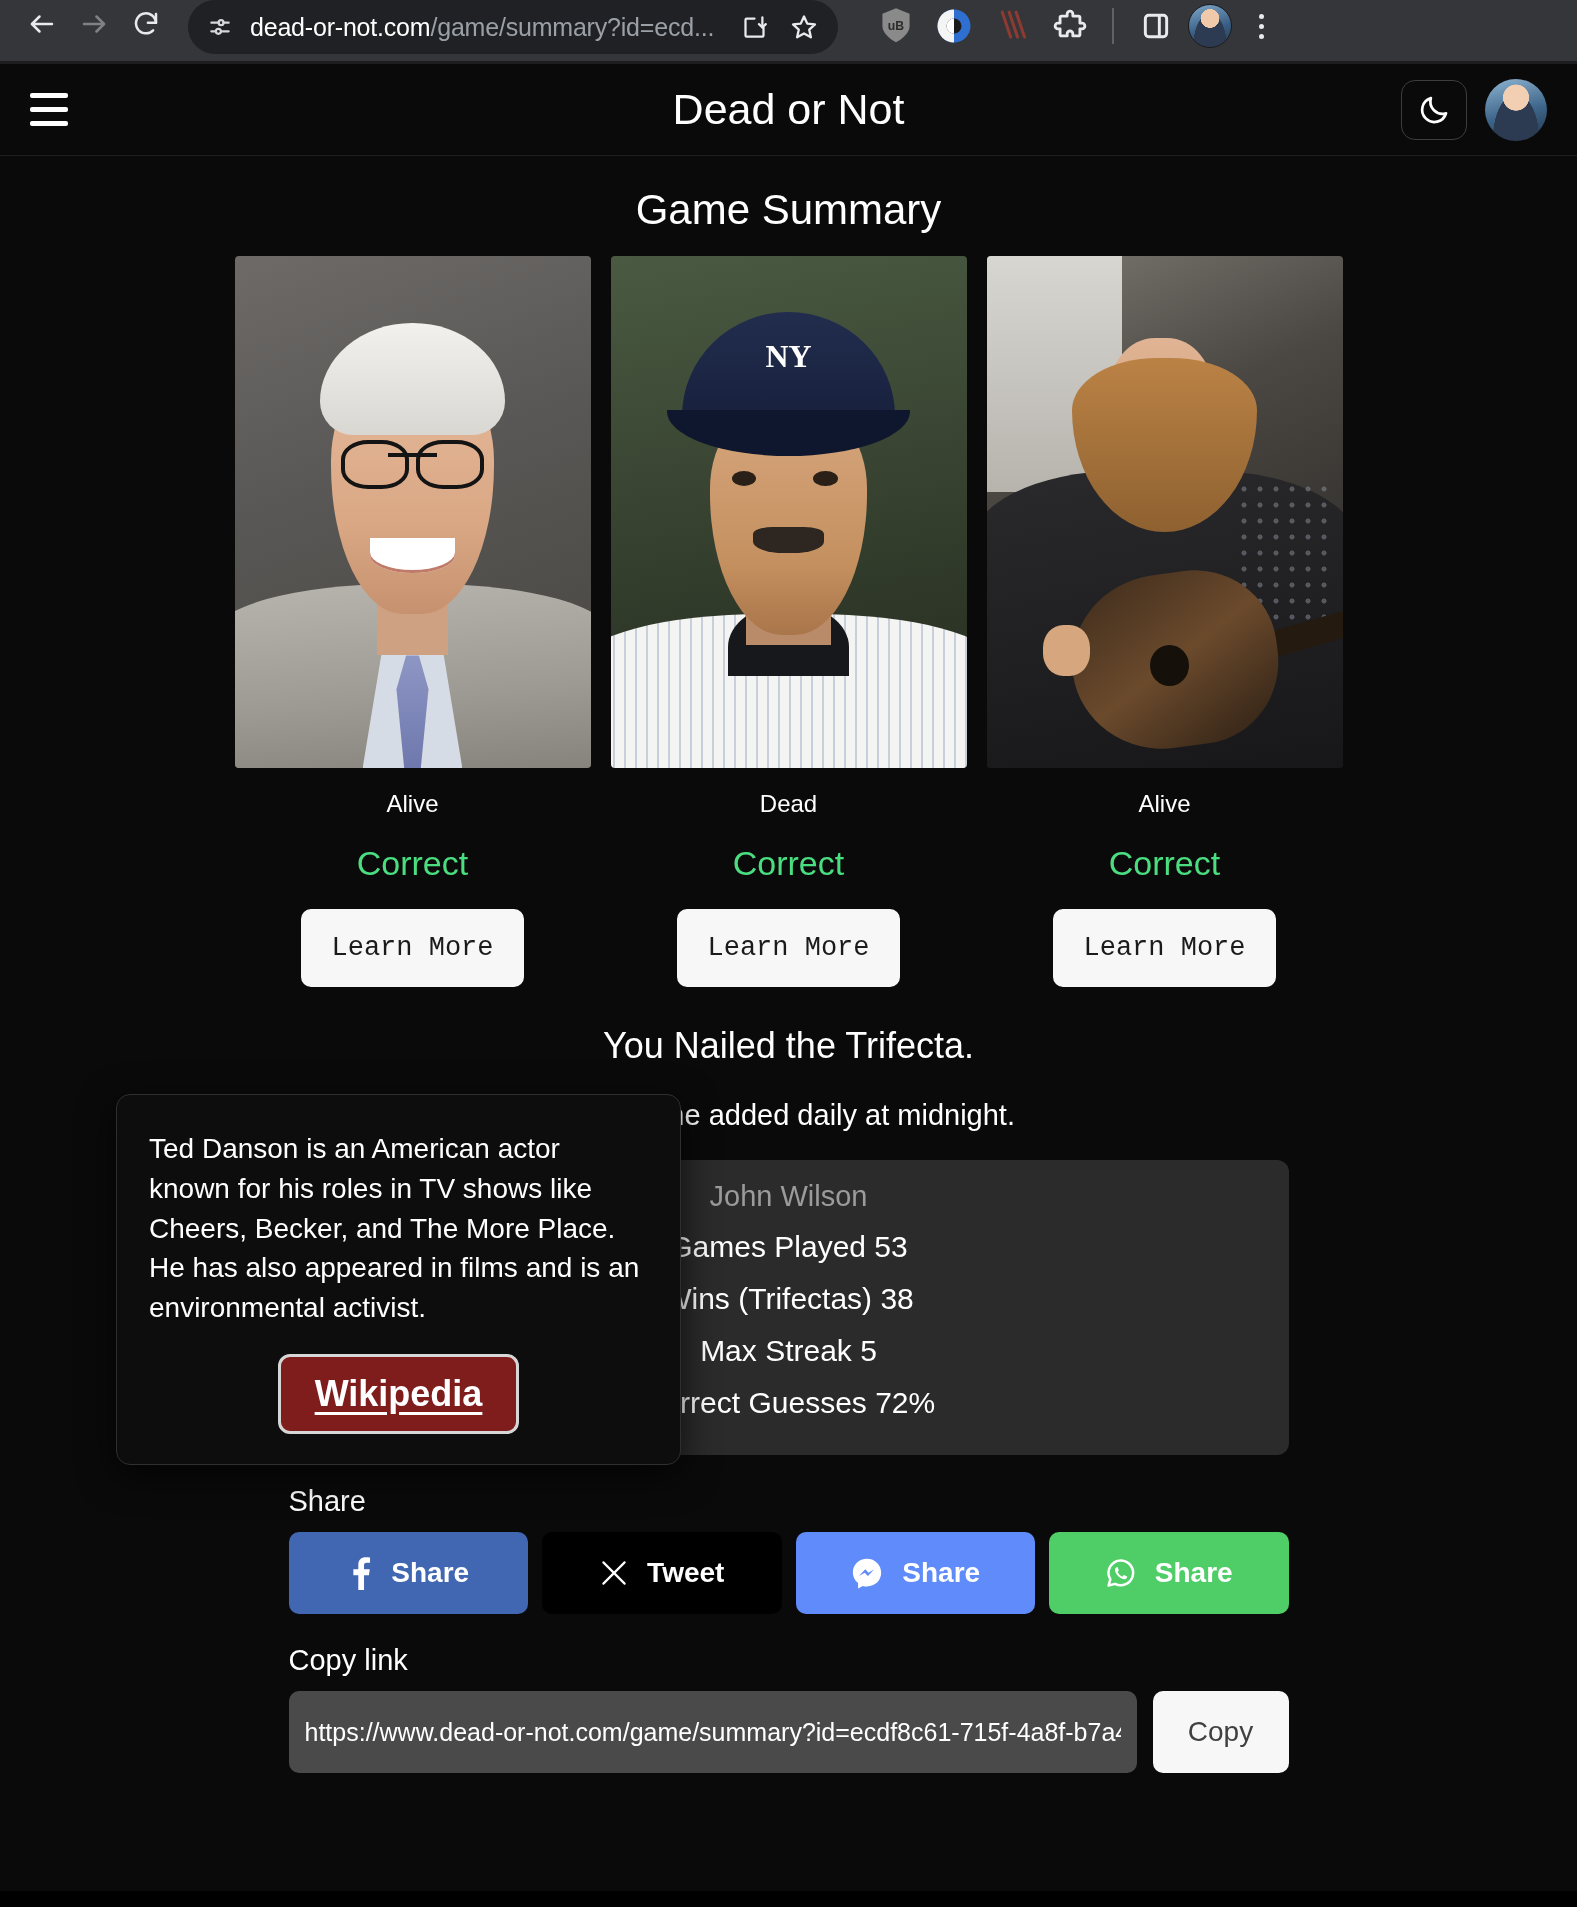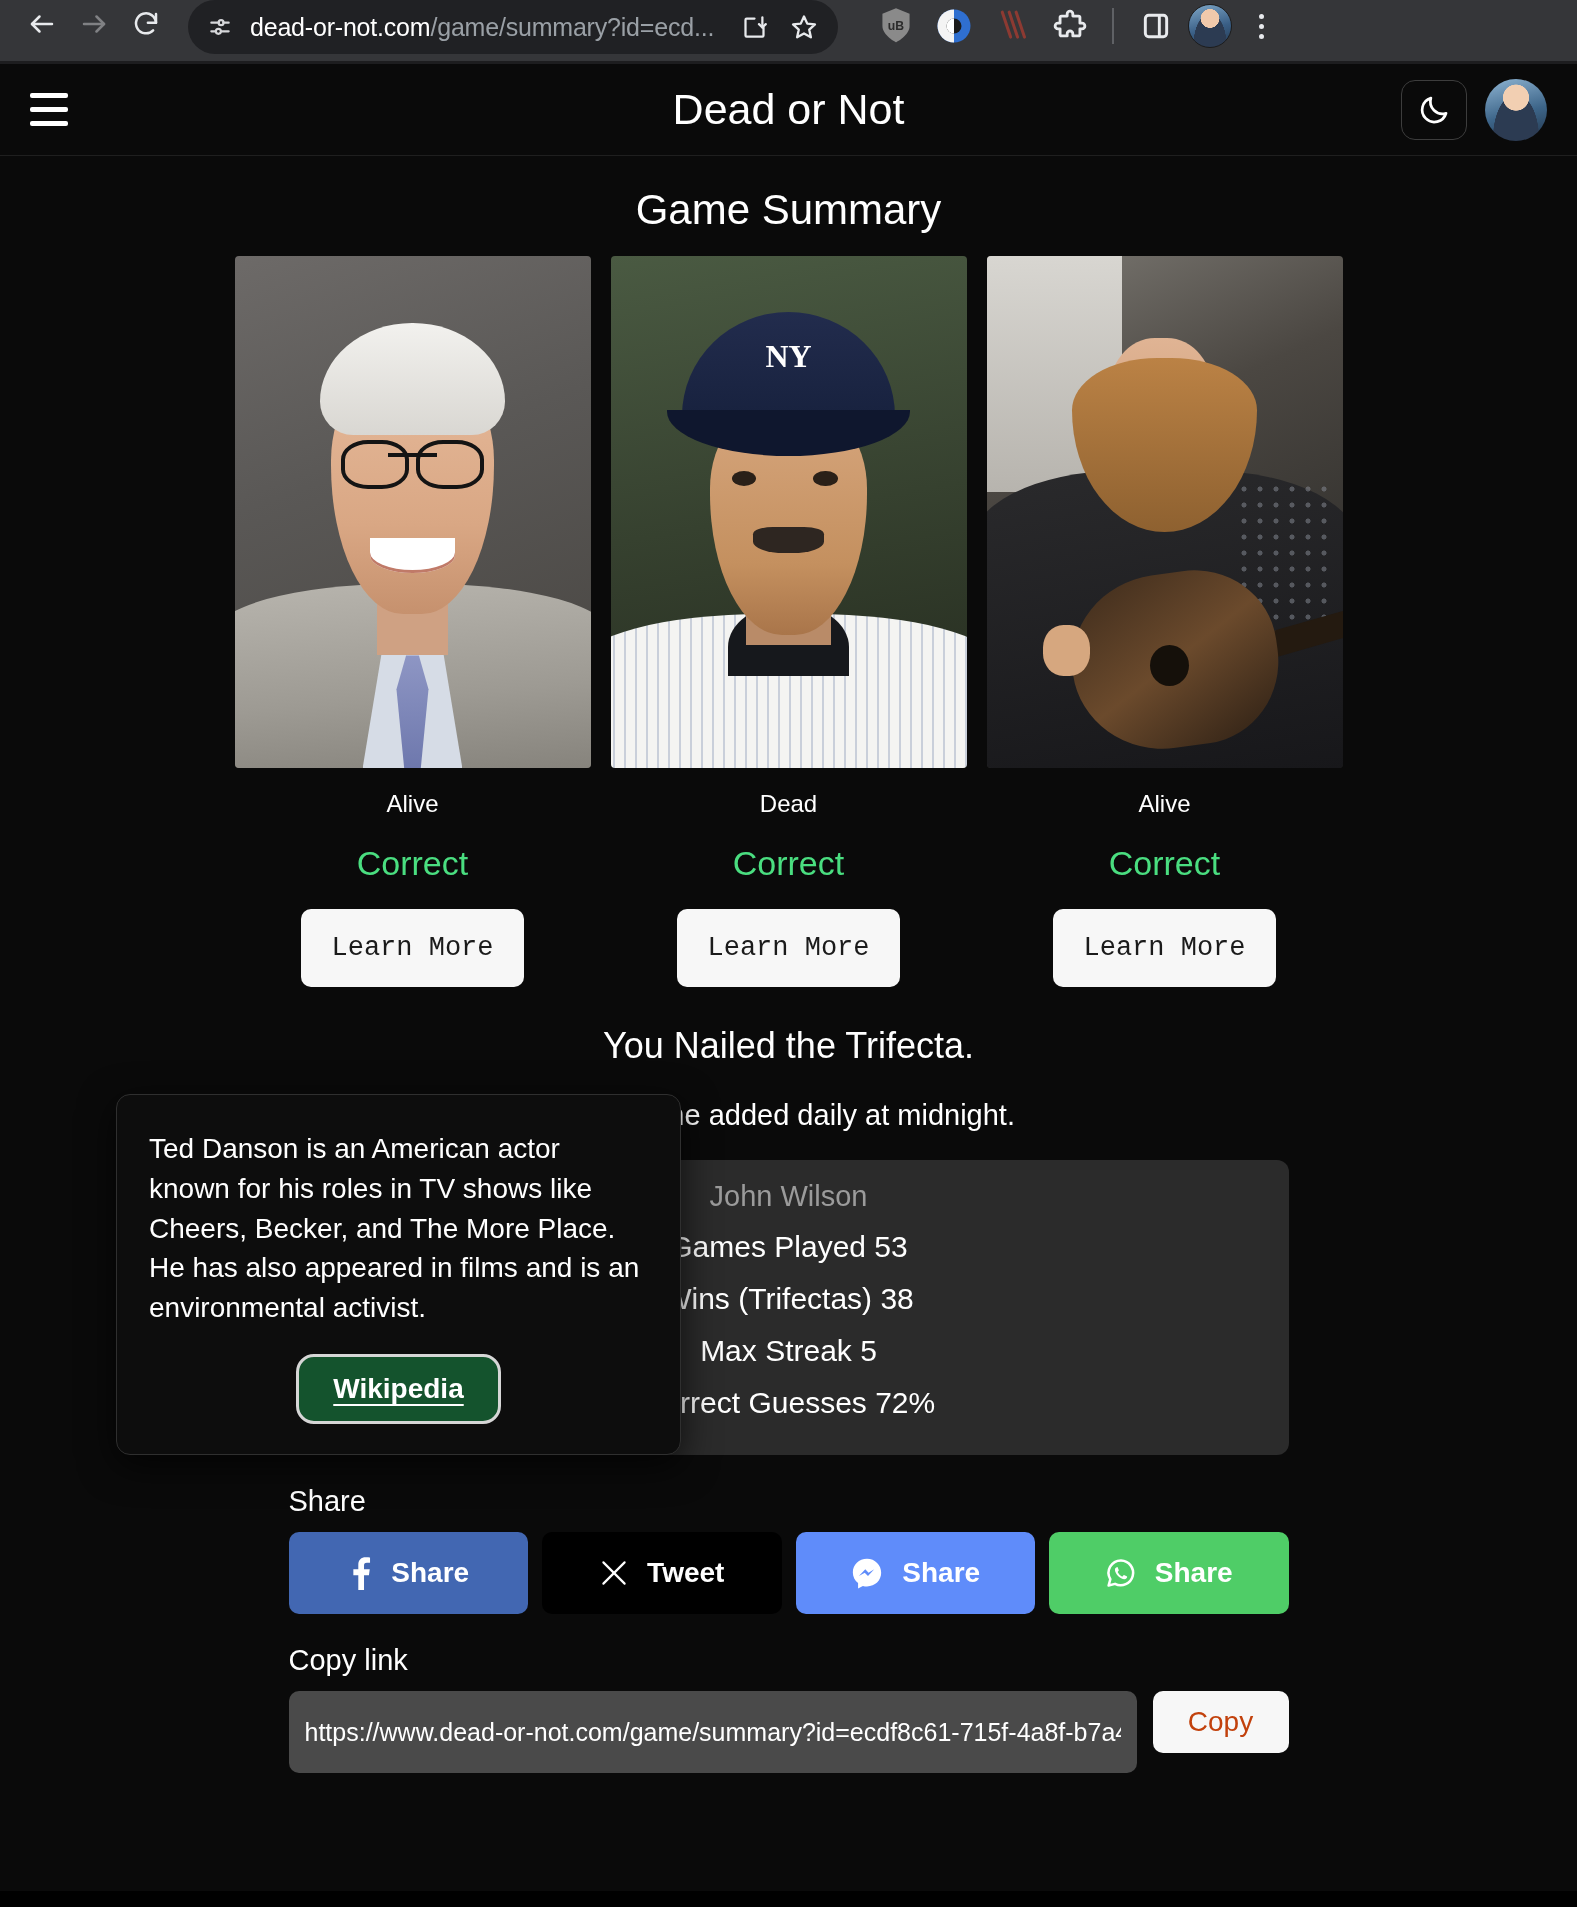--- a/index.html
+++ b/index.html
@@ -410,23 +410,23 @@
     border-radius: 10px;
     color: #fff;
     font-size: 25px;
     padding: 0 16px;
     font-family: "Liberation Sans", sans-serif;
     min-width: 0;
   }
   .copy-btn {
     flex: none;
     width: 136px;
-    height: 62px;
+    height: 82px;
     background: #f7f7f7;
-    color: #c2410c;
+    color: #404040;
     border: none;
     border-radius: 10px;
     font-size: 28px;
     font-family: "Liberation Sans", sans-serif;
   }
 
   
   .popover {
     position: absolute;
     left: 116px;
@@ -439,26 +439,26 @@
     z-index: 50;
     box-shadow: 0 10px 36px rgba(0,0,0,.7);
   }
   .popover-text {
     font-size: 28px; color: #fff; line-height: 1.42;
   }
   .popover-action {
     display: flex; justify-content: center; margin-top: 26px;
   }
   .wiki-btn {
-    background: #14532d;
+    background: #7f1d1d;
     border: 3px solid #d6d6d6;
-    border-radius: 18px;
+    border-radius: 12px;
     padding: 16px 34px;
     color: #fff;
-    font-size: 28px;
+    font-size: 36px;
     font-weight: bold;
     text-decoration: underline;
     text-underline-offset: 6px;
     font-family: "Liberation Sans", sans-serif;
   }
 </style>
 </head>
 <body>
 
 <div class="browser-bar">

